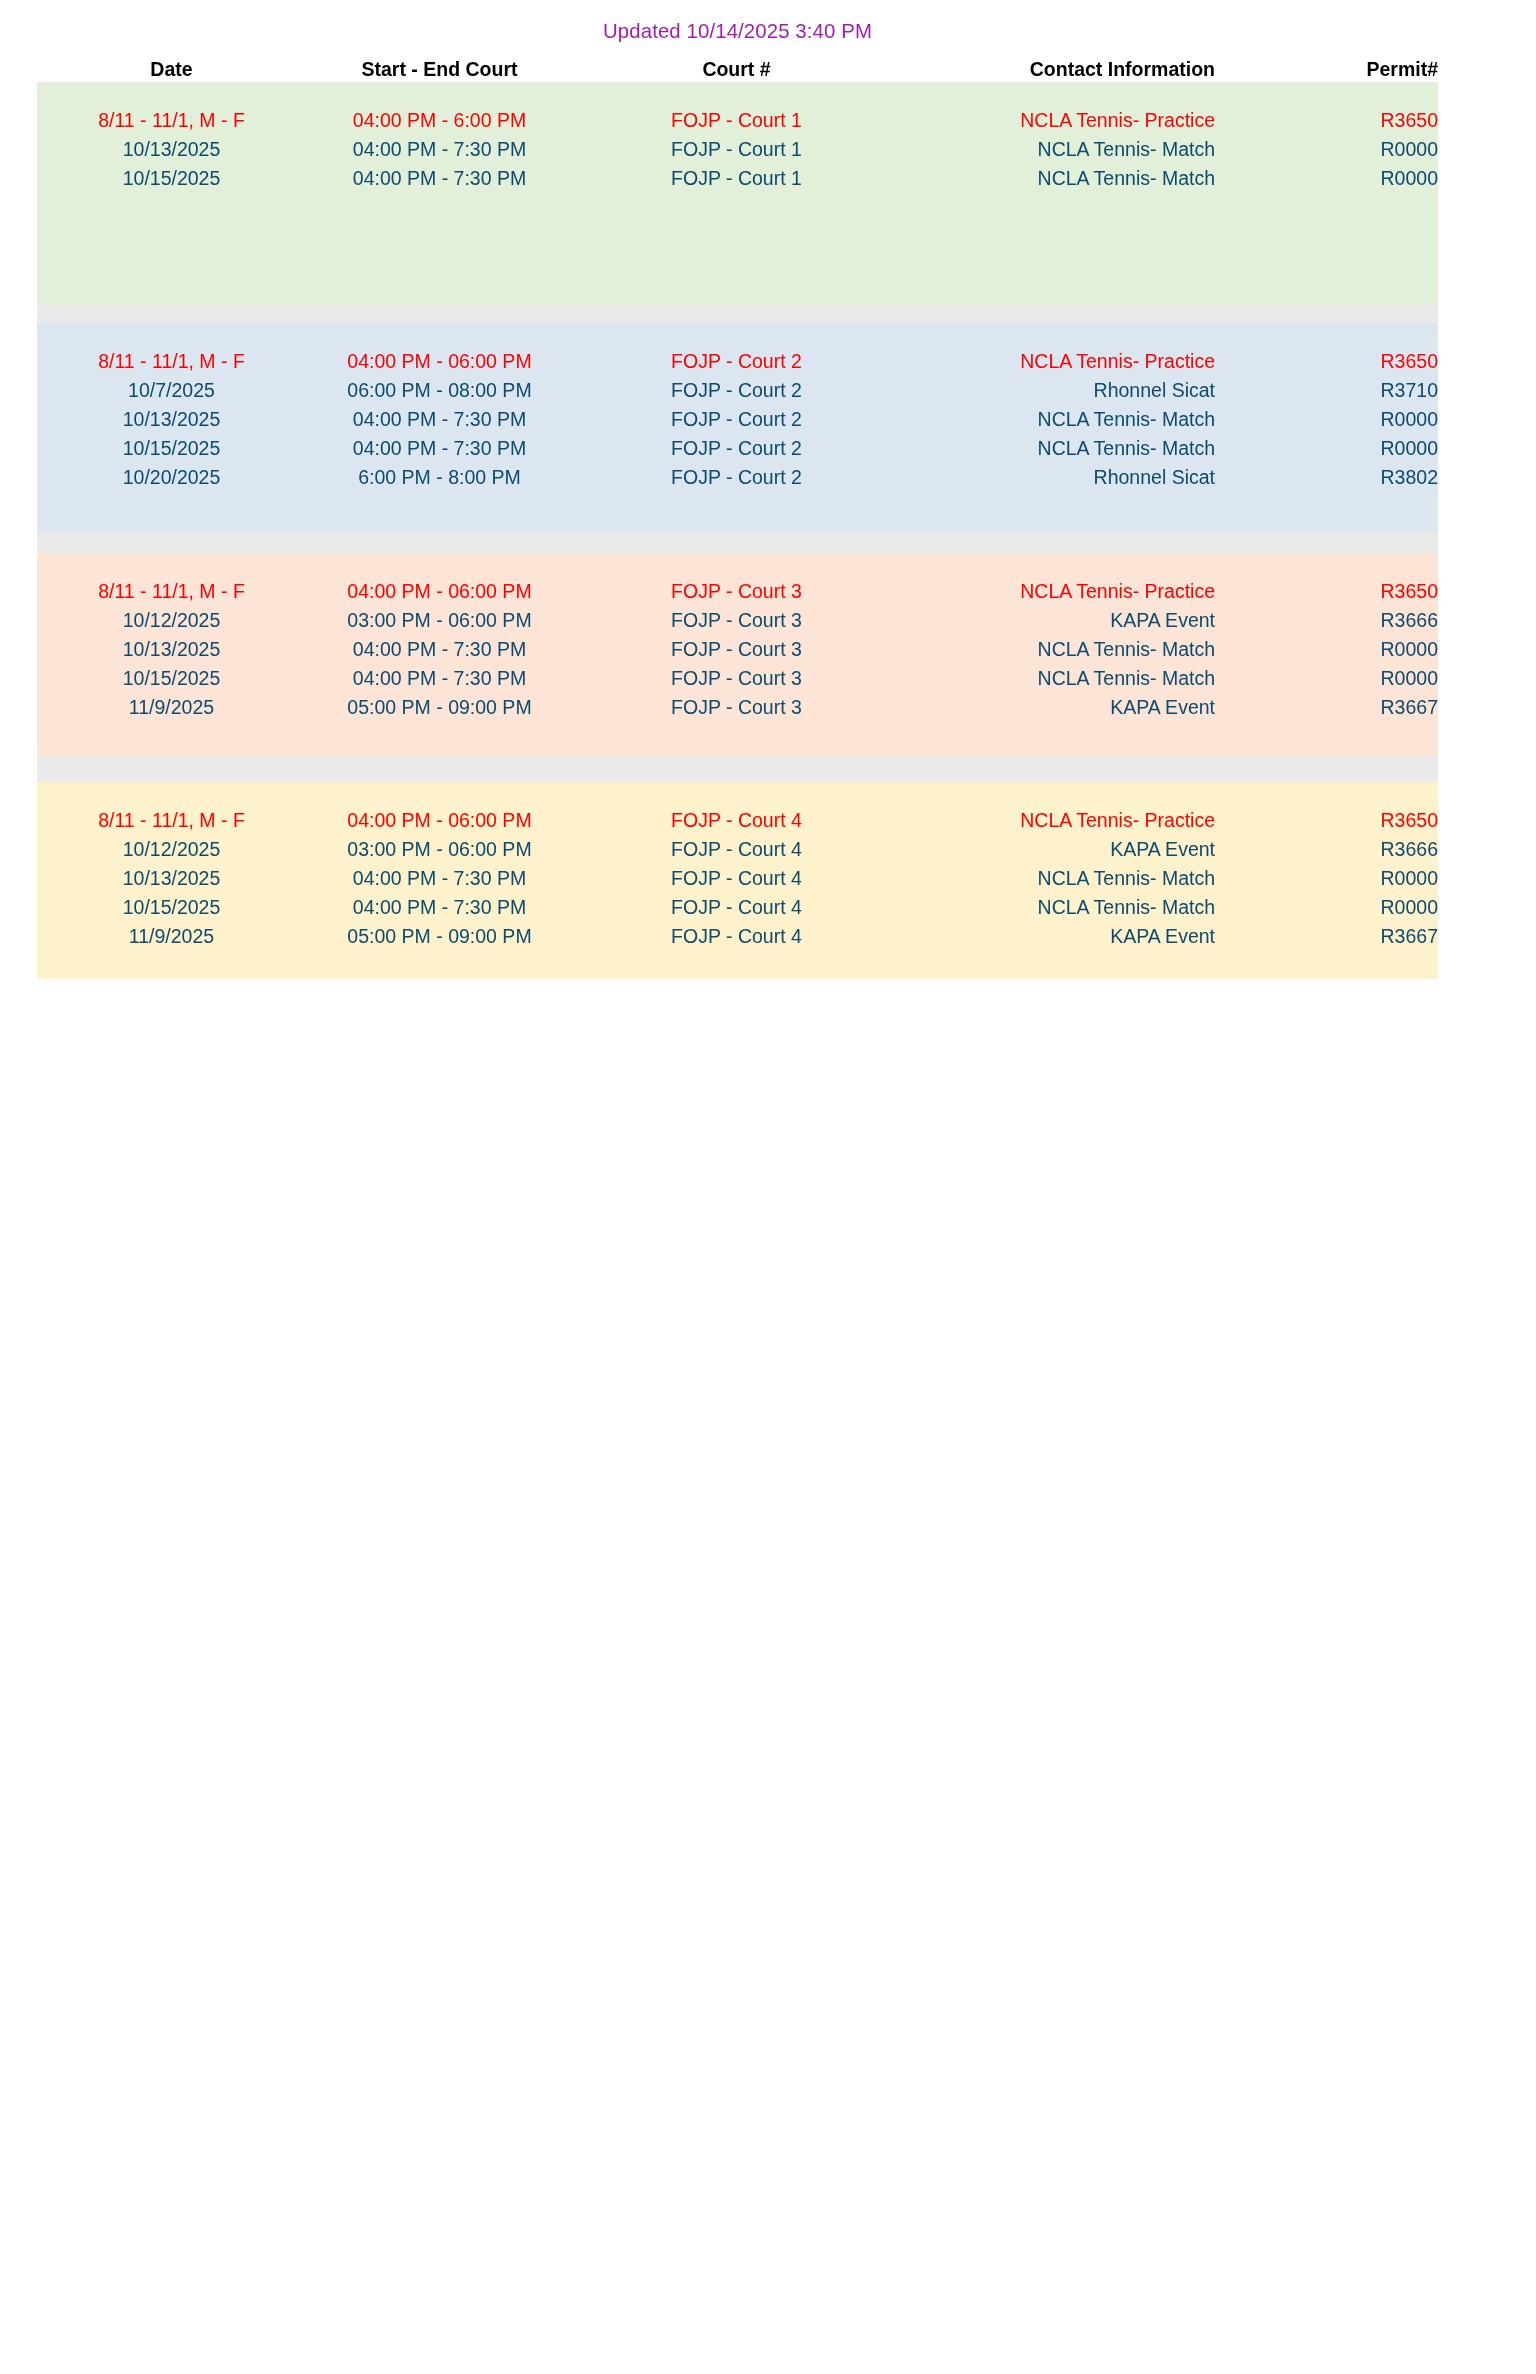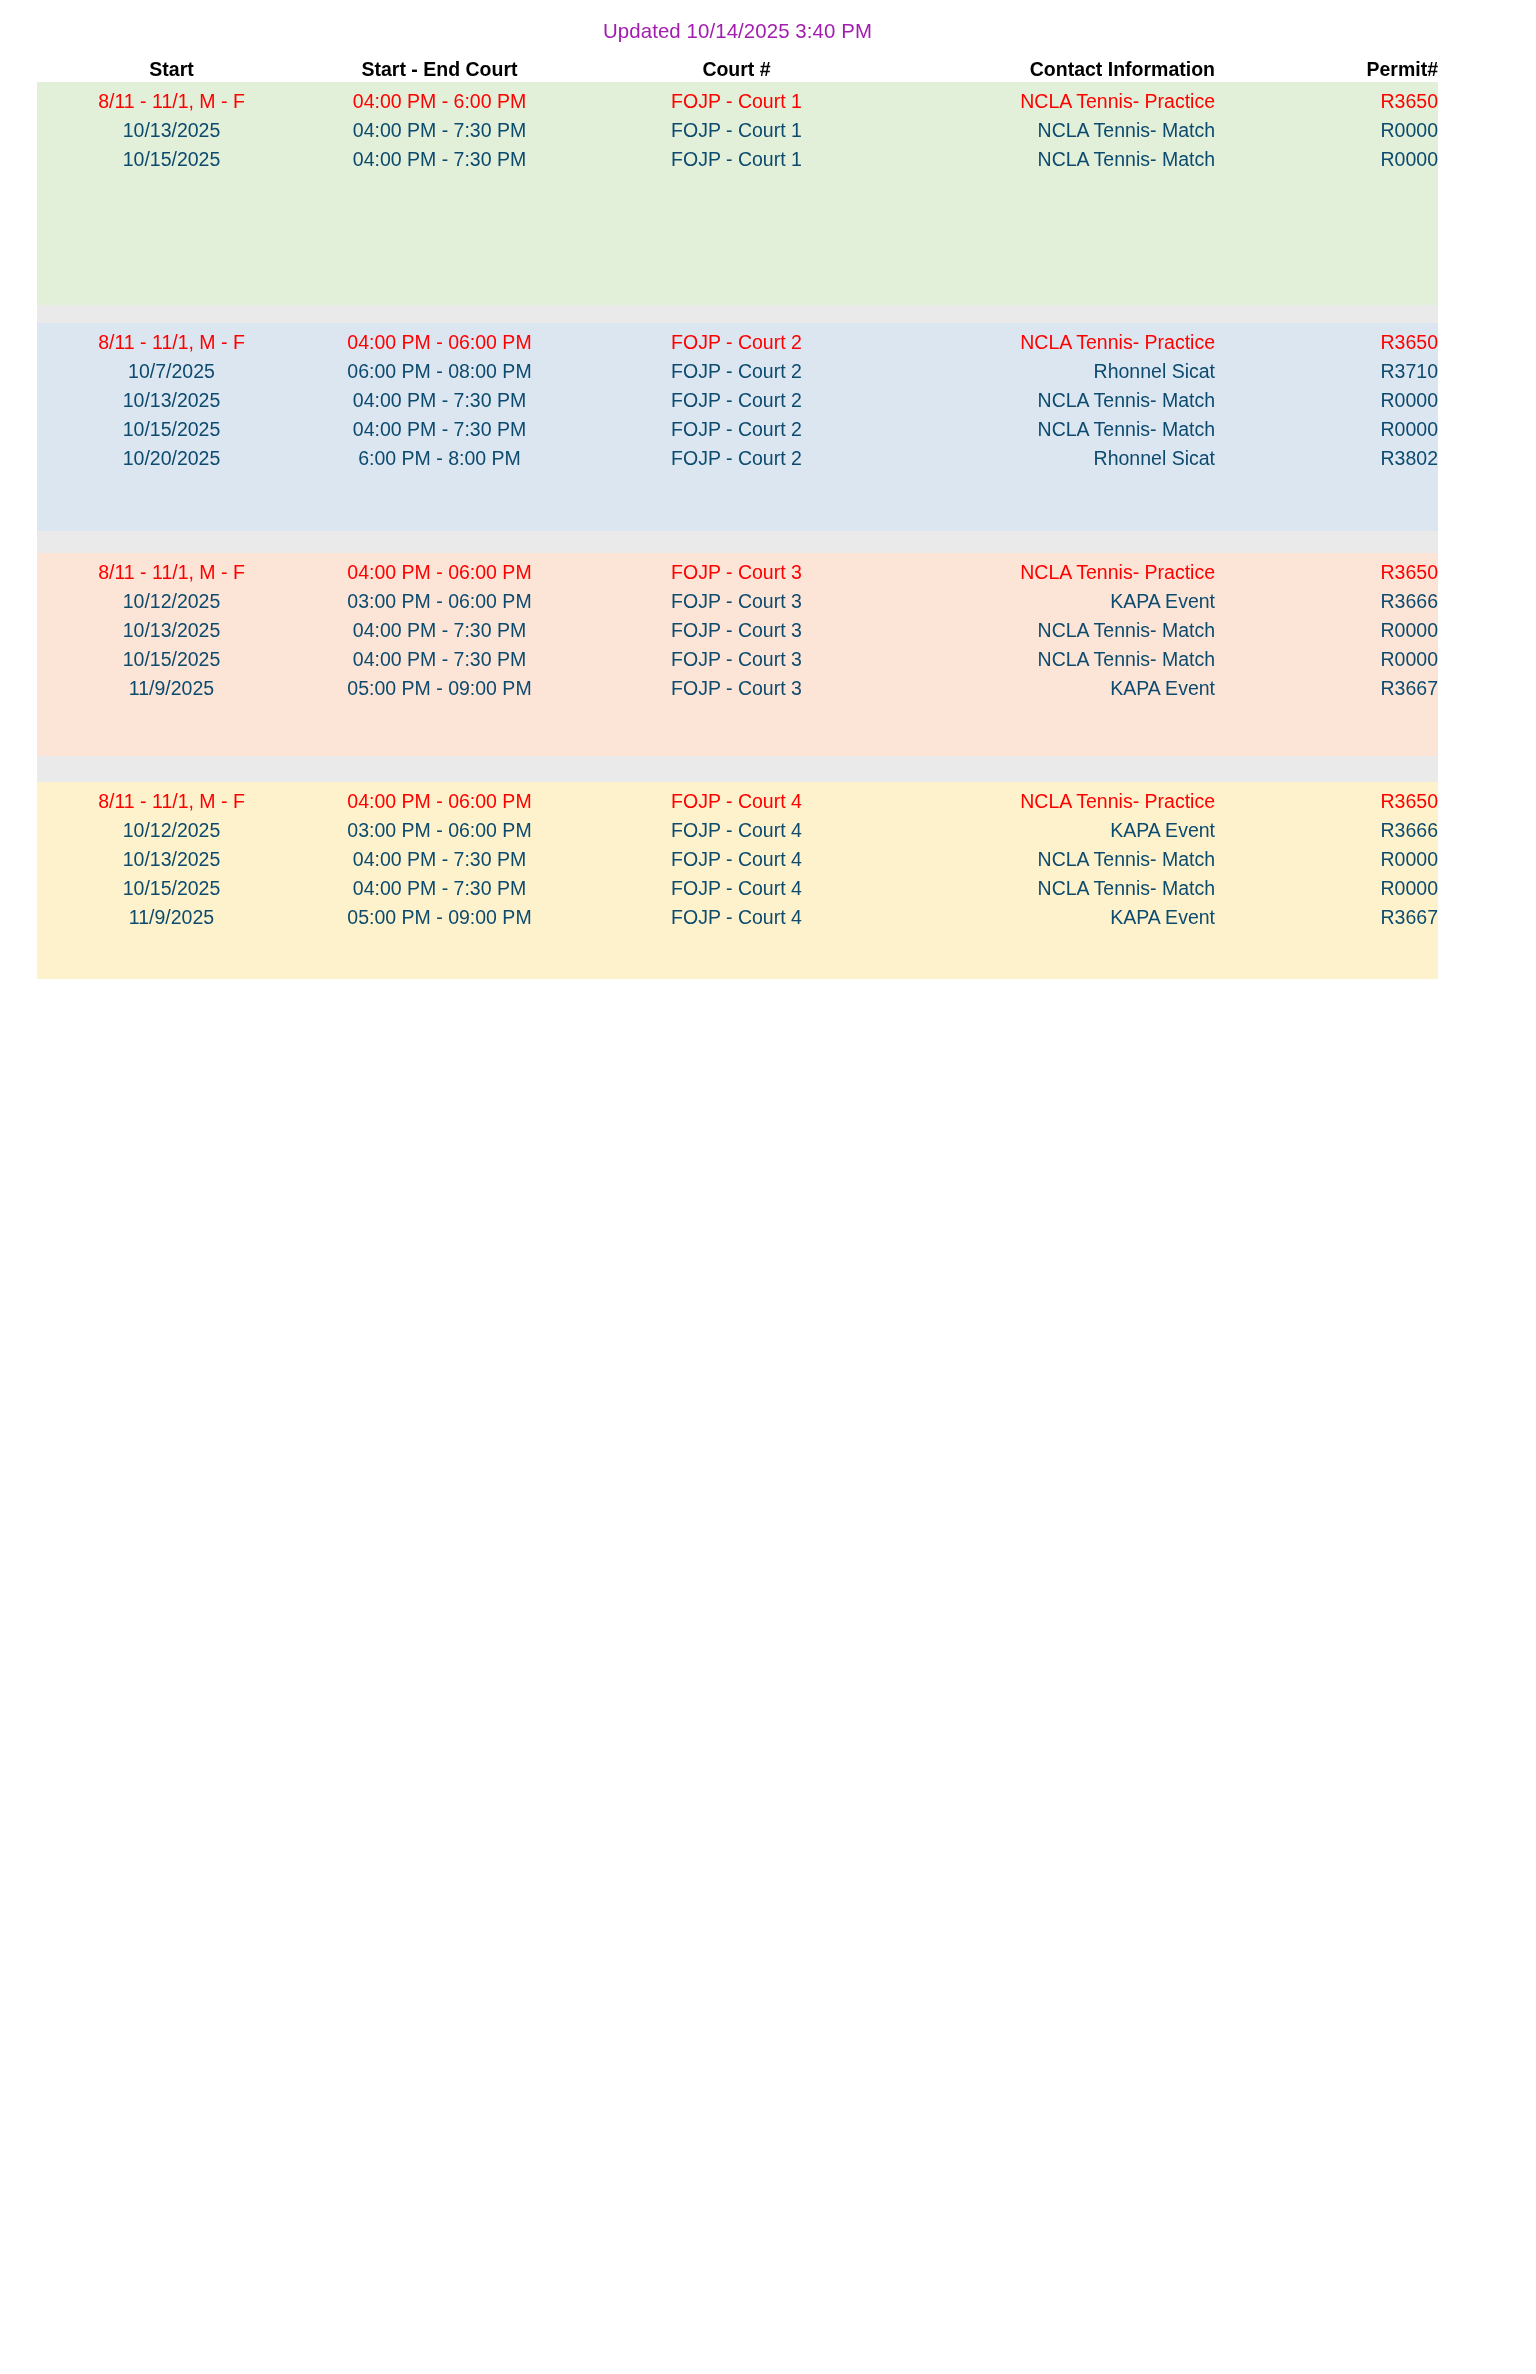--- a/index.html
+++ b/index.html
@@ -75,38 +75,39 @@
     display: flex;
     align-items: center;
     height: 29px;
     font-size: 19.5px;
     line-height: 29px;
     color: #0c4a6e;
     white-space: nowrap;
   }
   .row.highlight {
     color: #ff0000;
+    margin-top: 19px;
   }
 
   .gap {
     position: absolute;
     left: 37px;
     width: 1401px;
     background: #eaeaea;
   }
 </style>
 </head>
 <body>
 
 <div class="sheet">
 
   <div class="updated-stamp">Updated 10/14/2025 3:40 PM</div>
 
   <div class="header-row">
-    <div class="c-date">Start</div>
+    <div class="c-date">Date</div>
     <div class="c-time">Start - End Court</div>
     <div class="c-court">Court #</div>
     <div class="c-contact">Contact Information</div>
     <div class="c-permit">Permit#</div>
   </div>
 
   <div id="blocks-host">
       <div class="gap" style="top: 304px; height: 18.6px;"></div>
       <div class="gap" style="top: 531px; height: 22px;"></div>
       <div class="gap" style="top: 756px; height: 26px;"></div>

